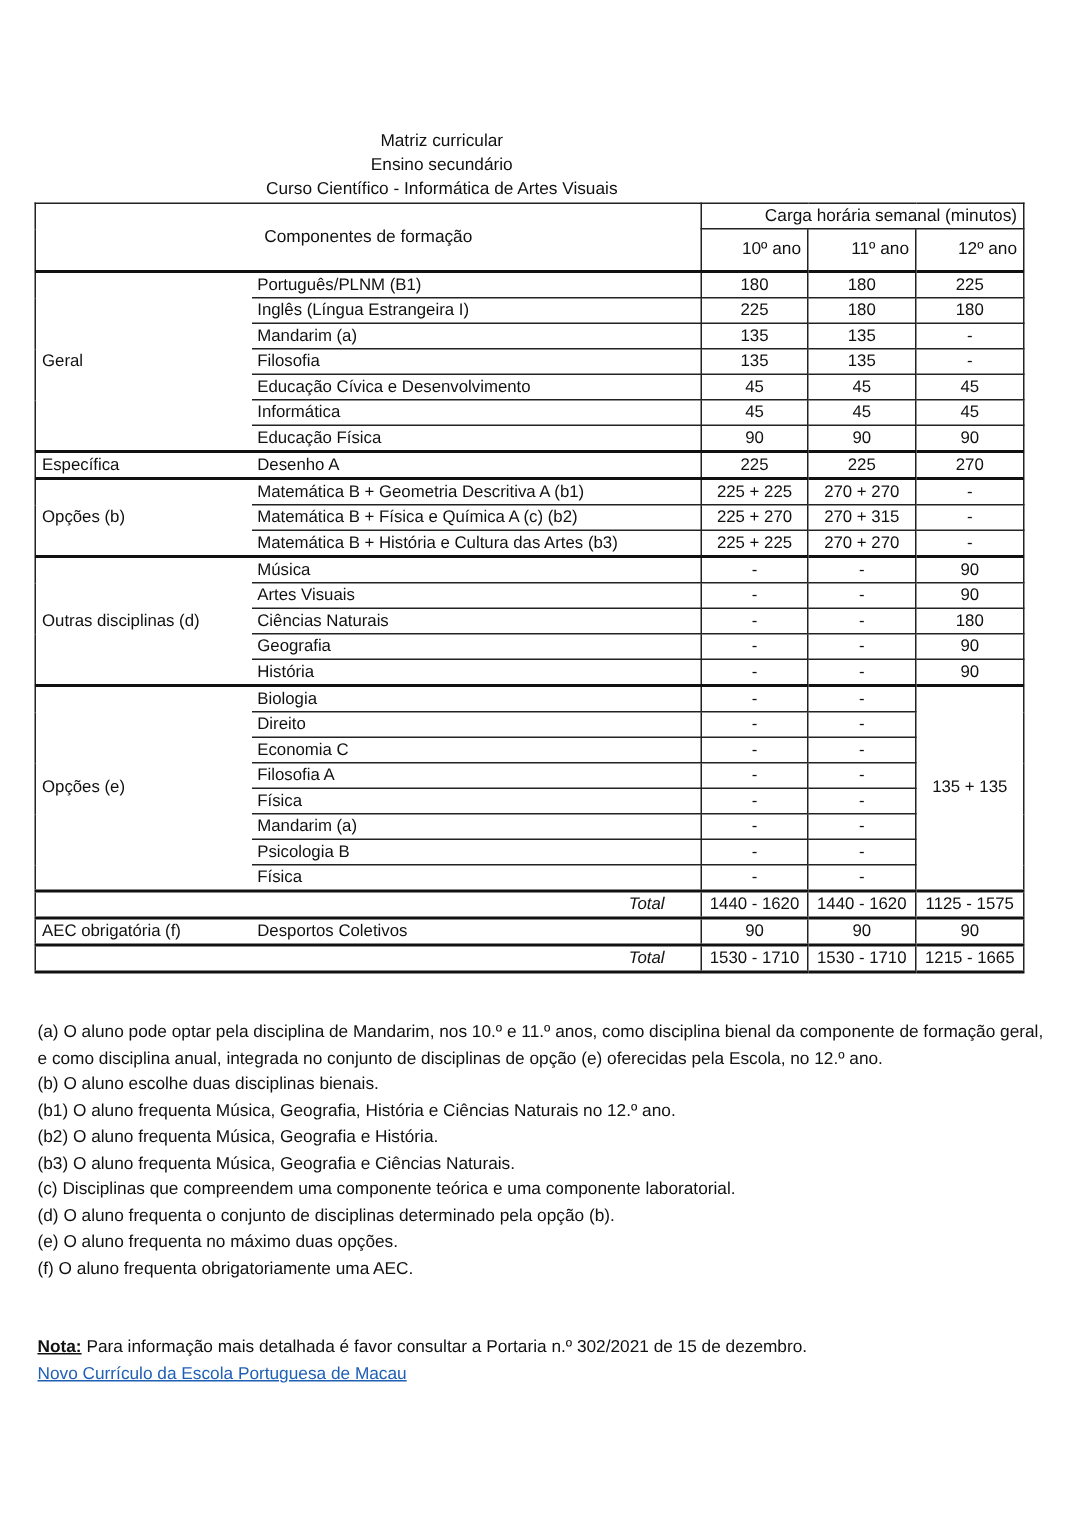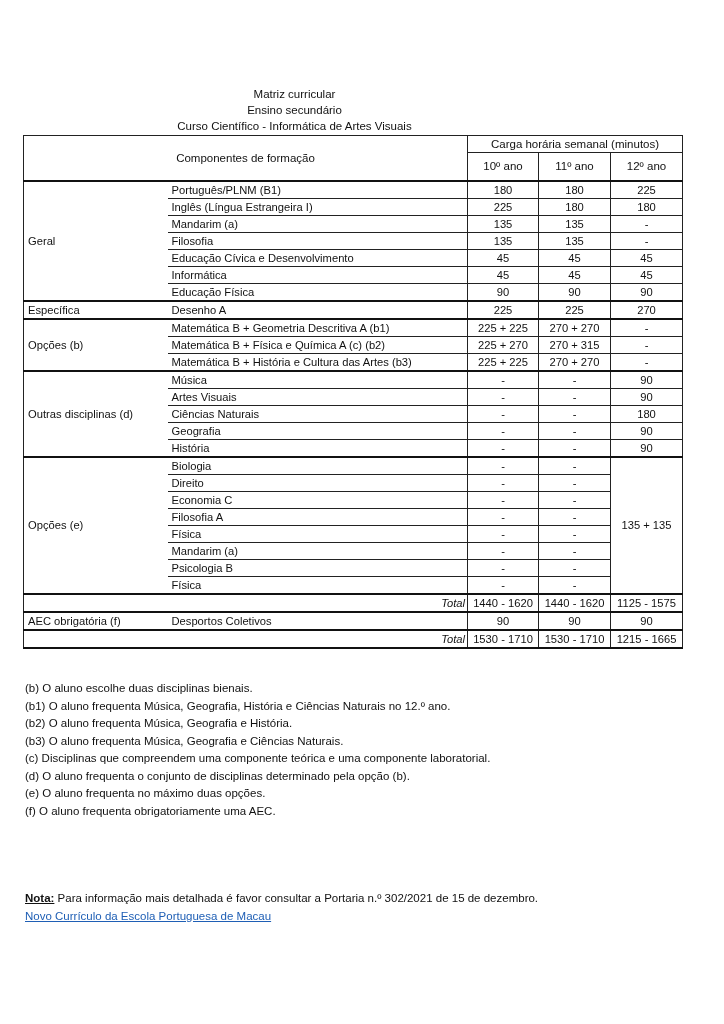--- a/index.html
+++ b/index.html
@@ -2,25 +2,25 @@
 <html><head>
 <meta charset="utf-8">
 <style>
   html, body { margin: 0; padding: 0; background: #ffffff; }
   body { width: 724px; height: 1024px; position: relative; font-family: "Liberation Sans", "DejaVu Sans", sans-serif; color: #111; font-size: 11.5px; }
   .titles { position: absolute; top: 86px; left: 0; width: 589px; text-align: center; line-height: 16px; font-size: 11.5px; }
   table.matrix { position: absolute; top: 135px; left: 23px; width: 659px; border-collapse: collapse; table-layout: fixed; font-size: 11.2px; }
   table.matrix td { border: 1px solid #222; padding: 0 4px; height: 16px; line-height: 15px; vertical-align: middle; white-space: nowrap; overflow: hidden; }
   table.matrix td.num { text-align: center; padding: 0; }
   table.matrix td.hdr-comp { text-align: center; font-size: 11.5px; }
-  table.matrix td.hdr { text-align: center; font-size: 11.5px; }
+  table.matrix td.hdr { text-align: right; font-size: 11.5px; }
   table.matrix td.group { border-right: none; }
   table.matrix td.subj { border-left: none; }
   table.matrix tr.thick td { border-top: 2px solid #111; }
-  table.matrix td.total-label { text-align: right; font-style: italic; padding-right: 2px; }
+  table.matrix td.total-label { text-align: right; font-style: italic; padding-right: 24px; }
   .notes { position: absolute; top: 680px; left: 25px; width: 680px; font-size: 11.5px; line-height: 17.5px; }
   .notes p { margin: 0; }
   .nota { position: absolute; top: 890px; left: 25px; width: 680px; font-size: 11.5px; line-height: 17.5px; }
   .nota b { text-decoration: underline; }
   .nota a { color: #1f5fb5; text-decoration: underline; }
 </style>
 </head>
 <body>
 
 <div class="titles">
@@ -213,20 +213,21 @@
   <tr class="thick">
     <td colspan="2" class="total-label" style="border-bottom:2px solid #111">Total</td>
     <td class="num" style="border-bottom:2px solid #111">1530 - 1710</td>
     <td class="num" style="border-bottom:2px solid #111">1530 - 1710</td>
     <td class="num" style="border-bottom:2px solid #111">1215 - 1665</td>
   </tr>
 </tbody>
   </table>
 
 <div class="notes">
+  <p>(a) O aluno pode optar pela disciplina de Mandarim, nos 10.º e 11.º anos, como disciplina bienal da componente de formação geral, e como disciplina anual, integrada no conjunto de disciplinas de opção (e) oferecidas pela Escola, no 12.º ano.</p>
   <p>(b) O aluno escolhe duas disciplinas bienais.</p>
   <p>(b1) O aluno frequenta Música, Geografia, História e Ciências Naturais no 12.º ano.</p>
   <p>(b2) O aluno frequenta Música, Geografia e História.</p>
   <p>(b3) O aluno frequenta Música, Geografia e Ciências Naturais.</p>
   <p>(c) Disciplinas que compreendem uma componente teórica e uma componente laboratorial.</p>
   <p>(d) O aluno frequenta o conjunto de disciplinas determinado pela opção (b).</p>
   <p>(e) O aluno frequenta no máximo duas opções.</p>
   <p>(f) O aluno frequenta obrigatoriamente uma AEC.</p>
 </div>
 

